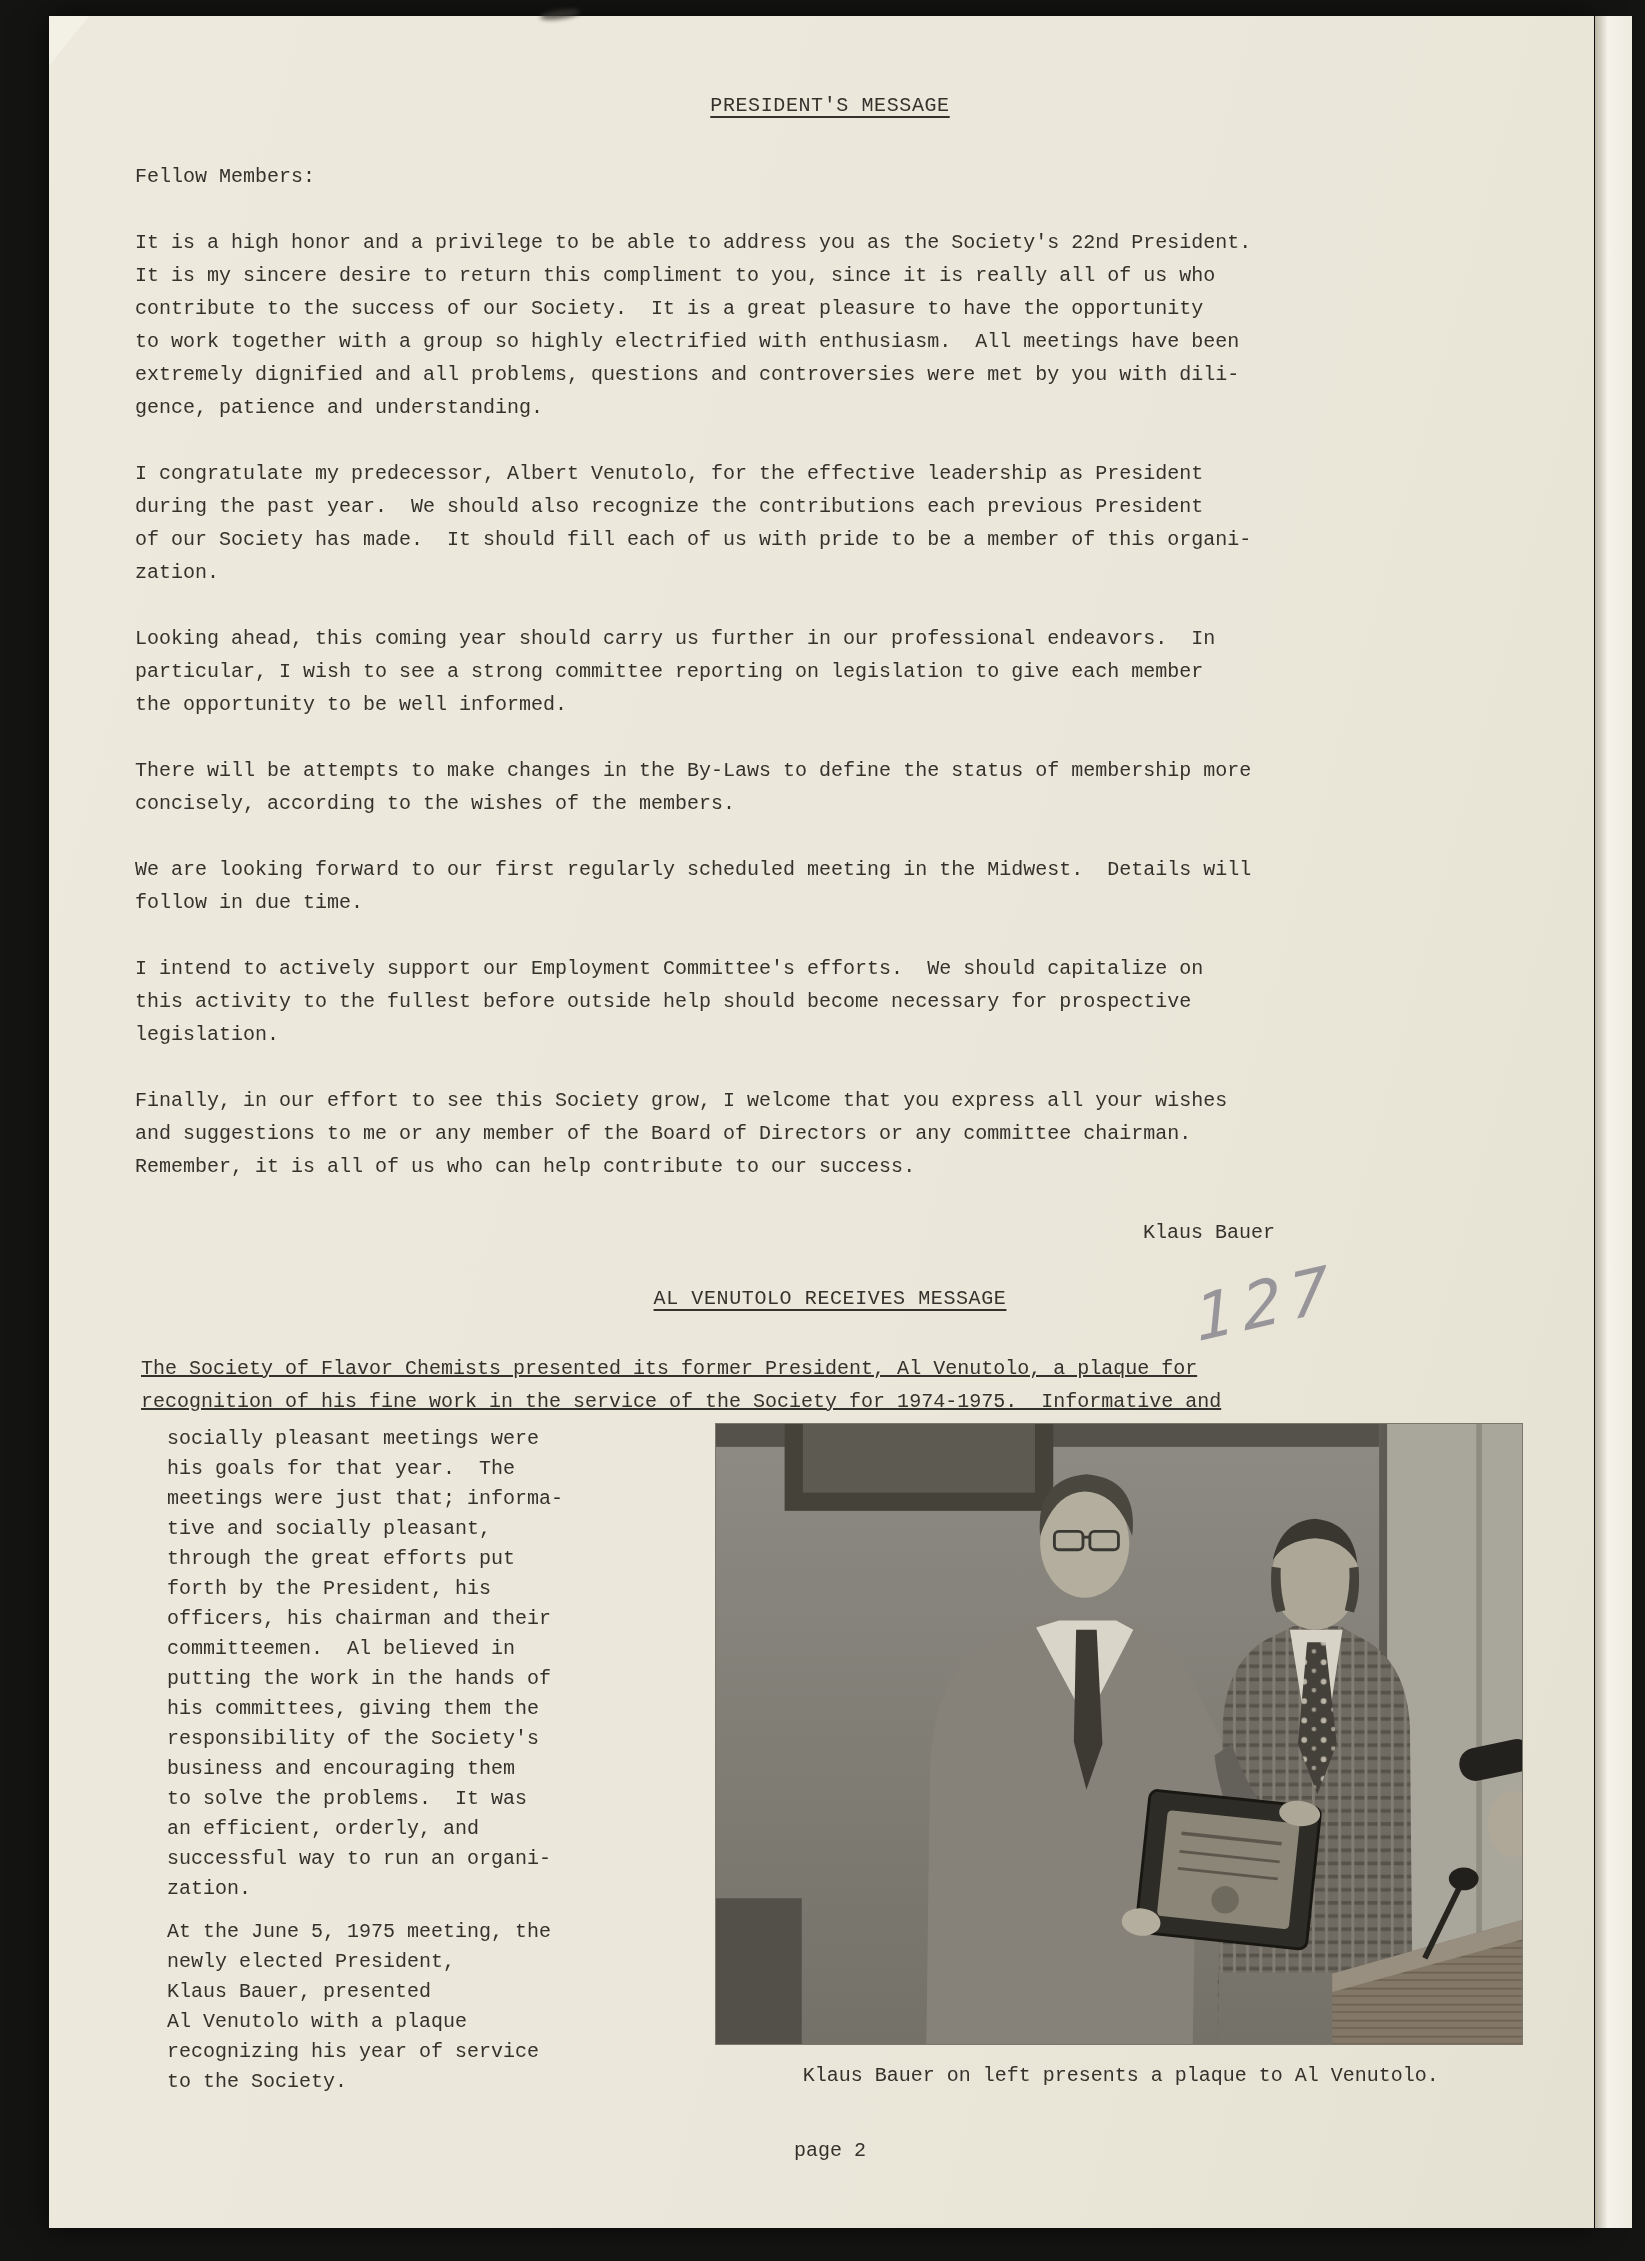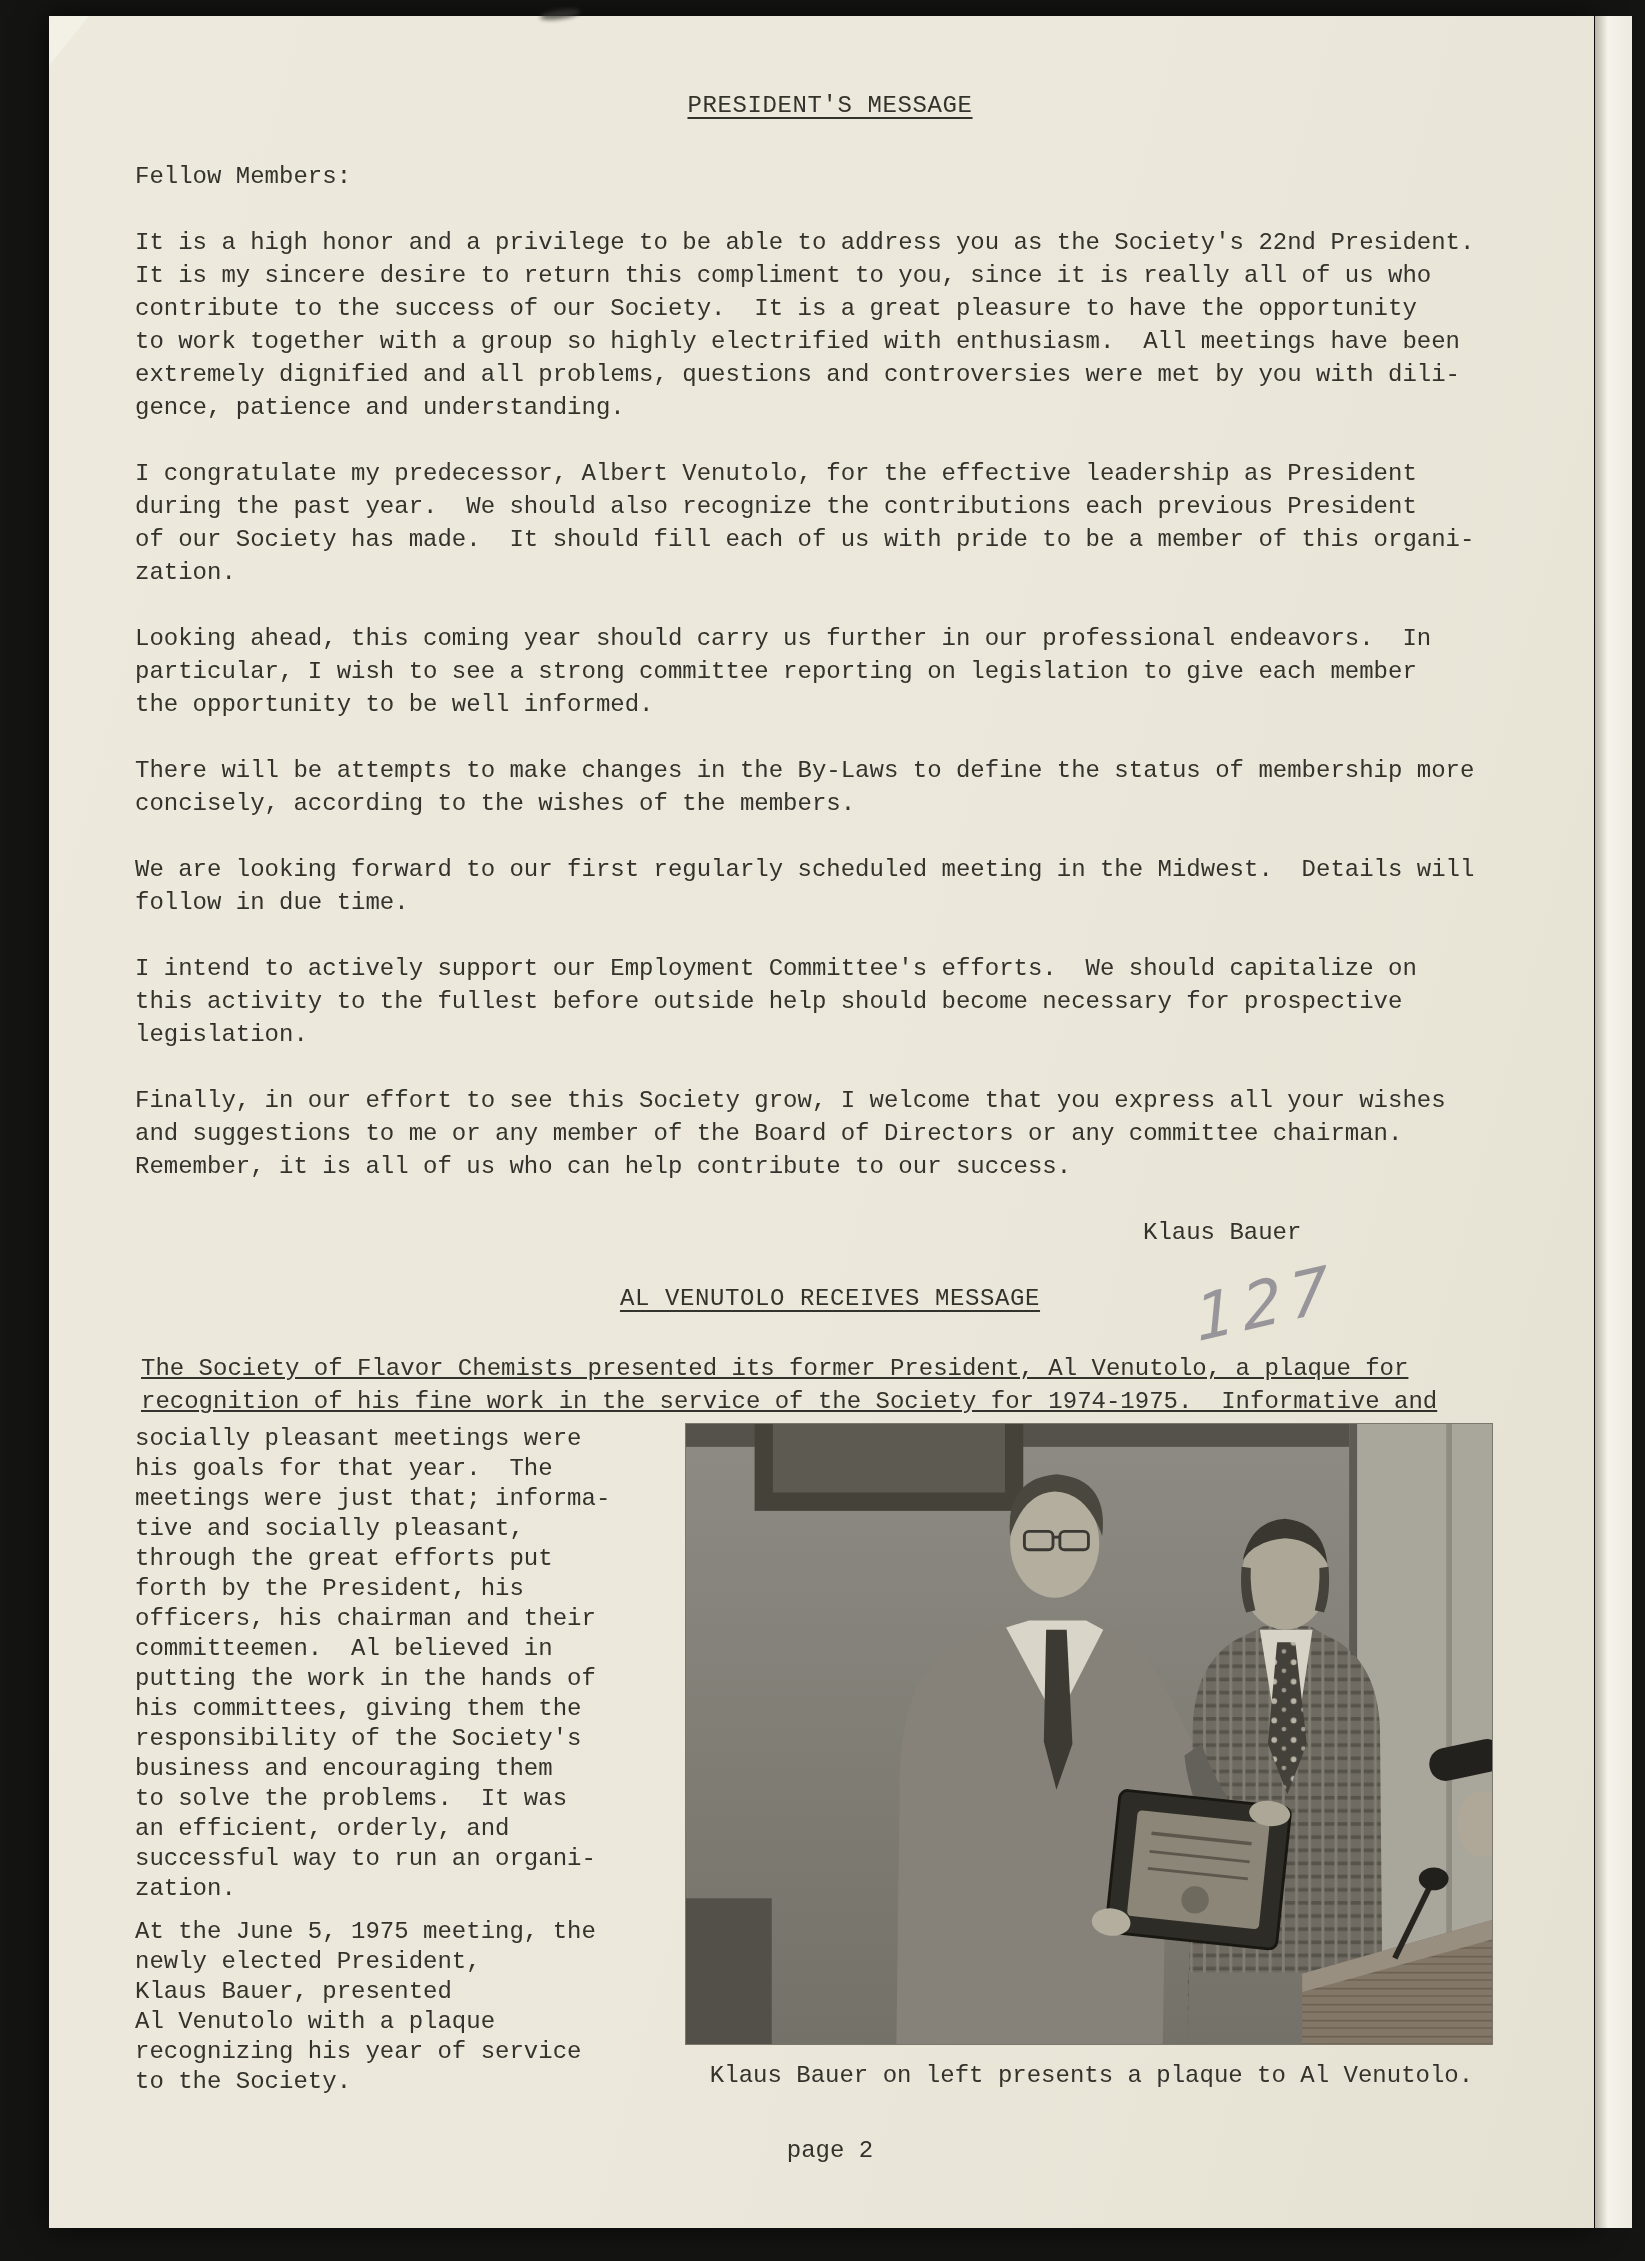--- a/index.html
+++ b/index.html
@@ -33,21 +33,21 @@
     transform:rotate(-8deg);
   }
   .next-page-edge {
     position:absolute; left:1595px; top:16px;
     width:37px; height:2212px;
     background:linear-gradient(90deg,#b9b4a5 0,#f5f3ea 35%,#edebe0 100%);
   }
   .content {
     position:absolute; left:0; top:0; right:0;
     padding:73px 69px 0 86px;
-    font-size:24px; line-height:33px;
+    font-size:20px; line-height:33px;
   }
   .doc-title { text-align:center; margin:0 0 38px 0; }
   .doc-title span {
     text-decoration:underline;
     text-decoration-thickness:1.7px;
     text-underline-offset:5.1px;
     letter-spacing:0.6px;
   }
   .para { margin:0 0 33px 0; white-space:pre-wrap; }
   .salutation { margin:0 0 33px 0; }
@@ -65,21 +65,21 @@
     font-style:italic;
     font-size:63px;
     letter-spacing:8px;
     color:#84828c;
     opacity:.8;
     transform:rotate(-13deg) skewX(-8deg);
     pointer-events:none;
   }
   .article-intro { margin:6px; white-space:pre-wrap;text-decoration:underline; }
   .article-columns { display:flex; align-items:flex-start; gap:34px; }
-  .col-left { width:517px; }
+  .col-left { width:517px;margin-left:32px; }
   .col-left p { margin:0 0 12.6px 0; white-space:pre-wrap; line-height:30px; }
   .col-right { width:811px; }
   .photo-frame {
     width:806px; height:620px;
     outline:0.6px solid #7a776c;
     overflow:hidden;
     background:#8a877f;
   }
   .photo-frame svg { display:block; width:806px; height:620px; }
   .caption { margin-top:15px; text-align:center; white-space:pre-wrap; }

